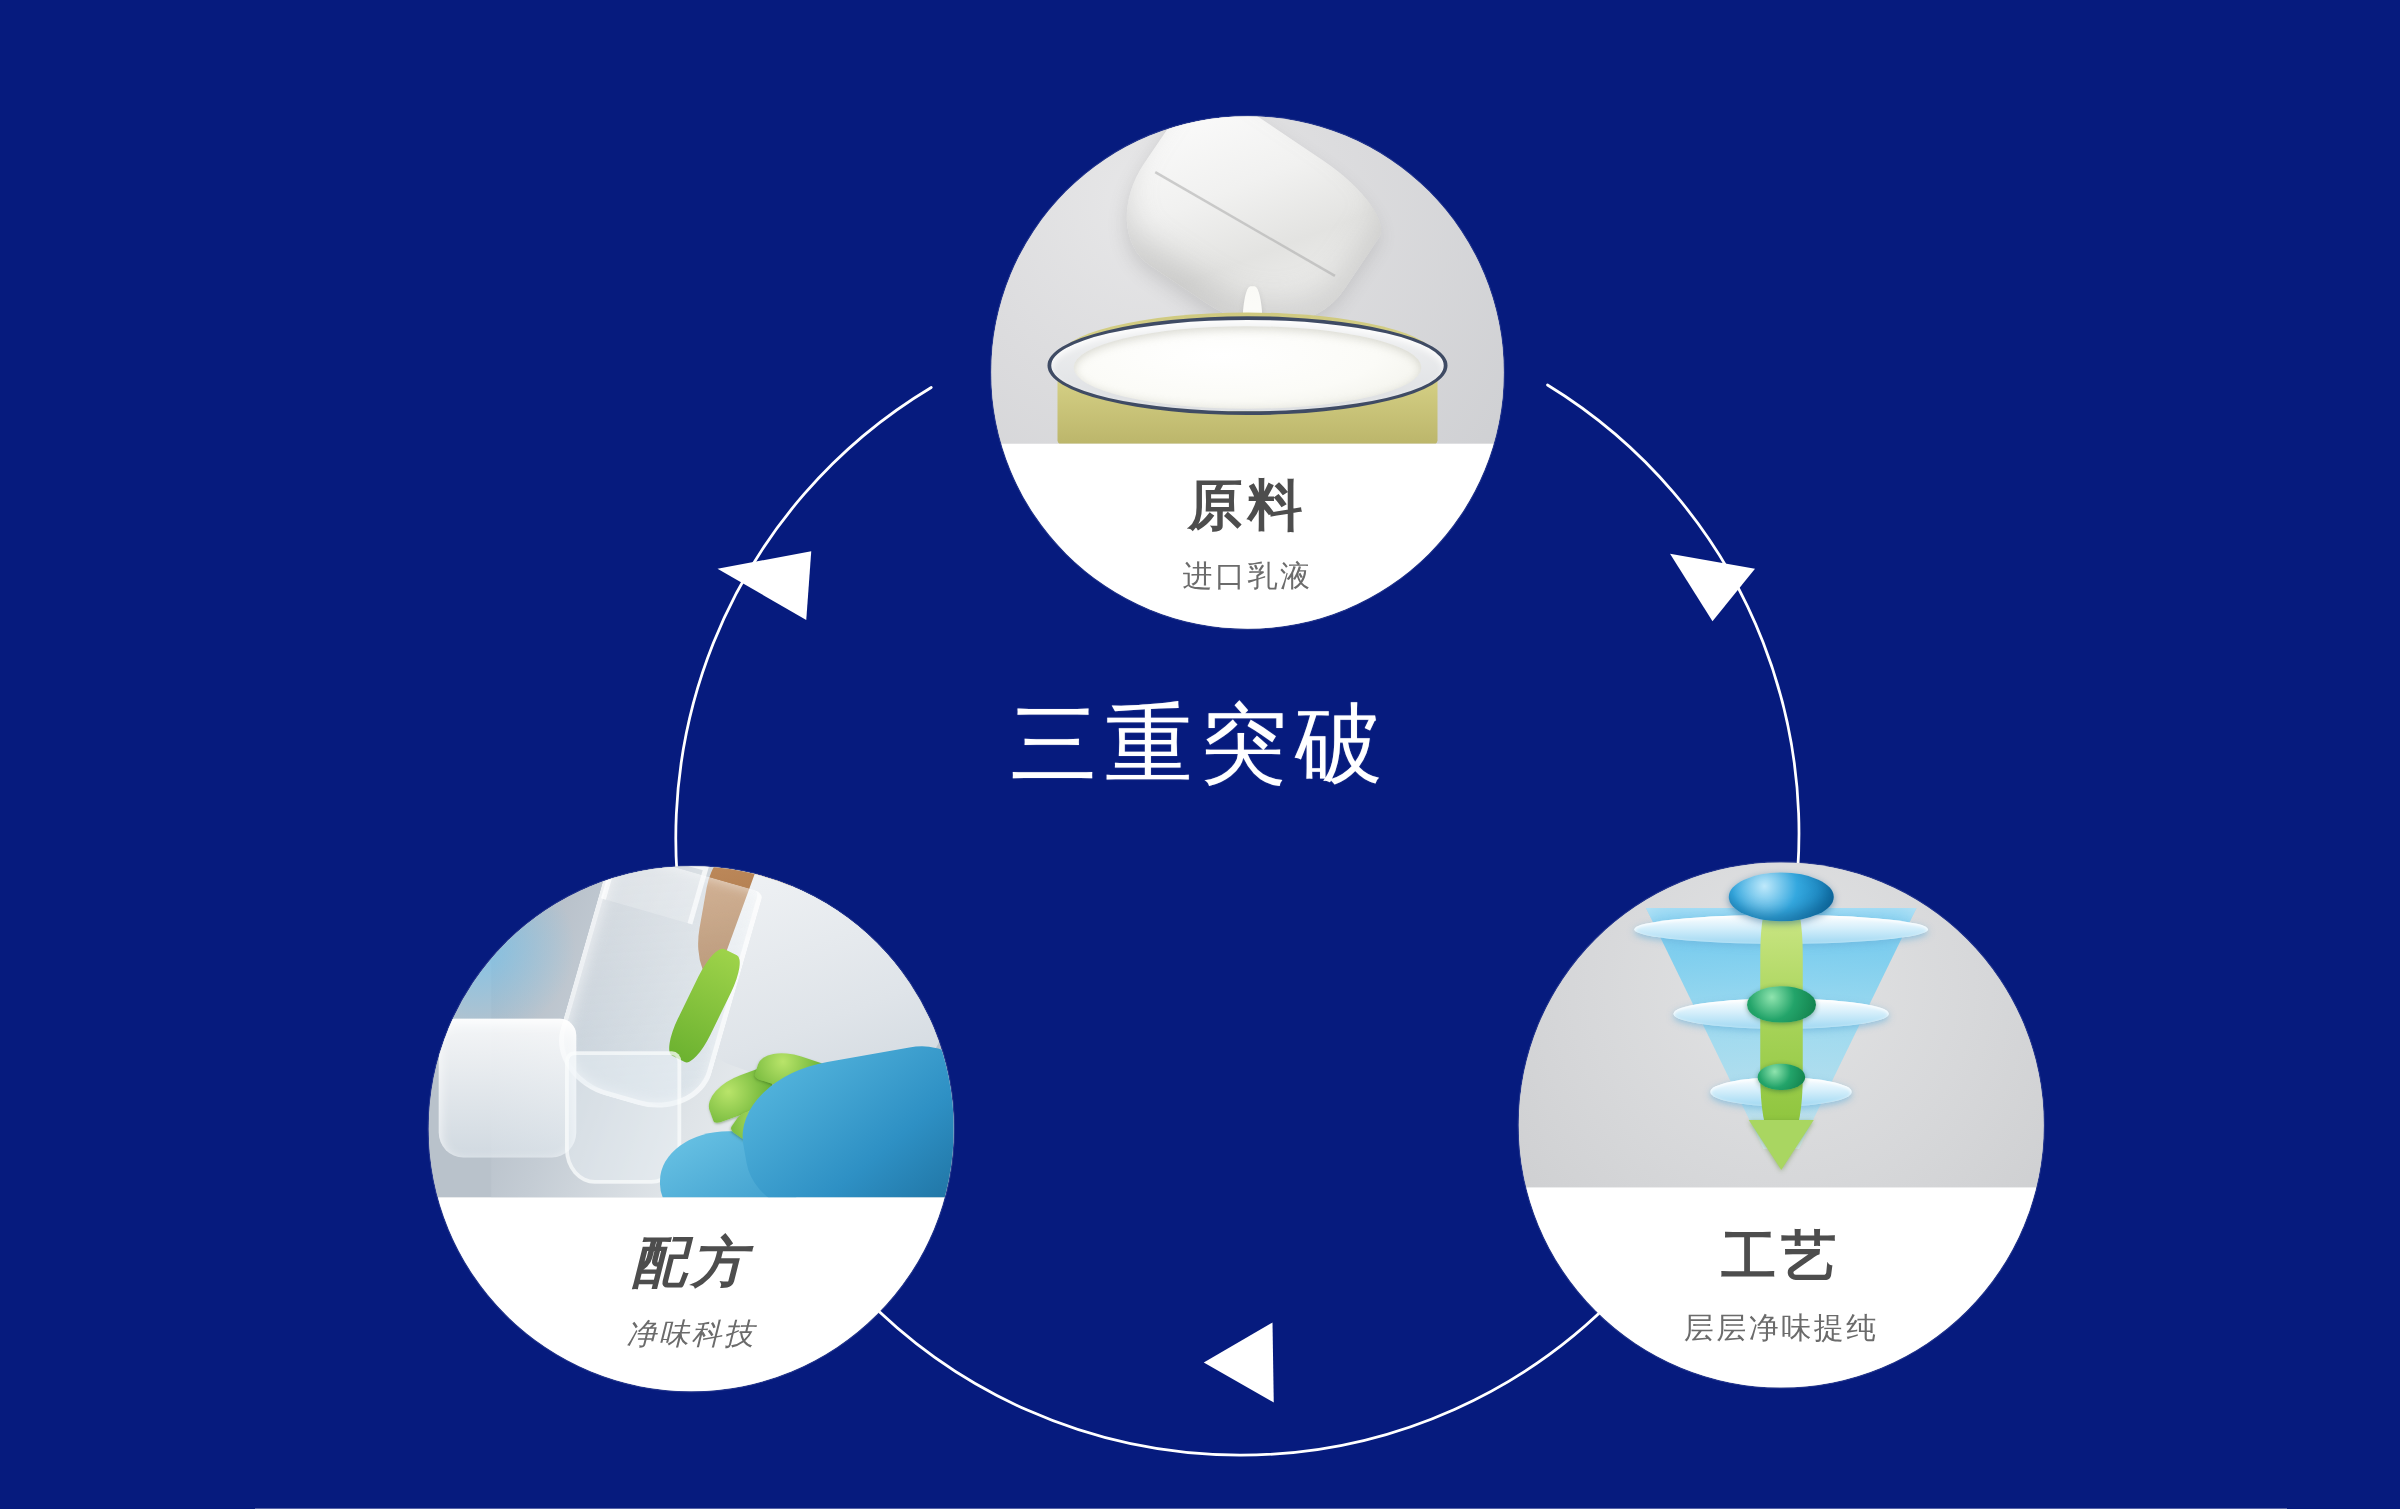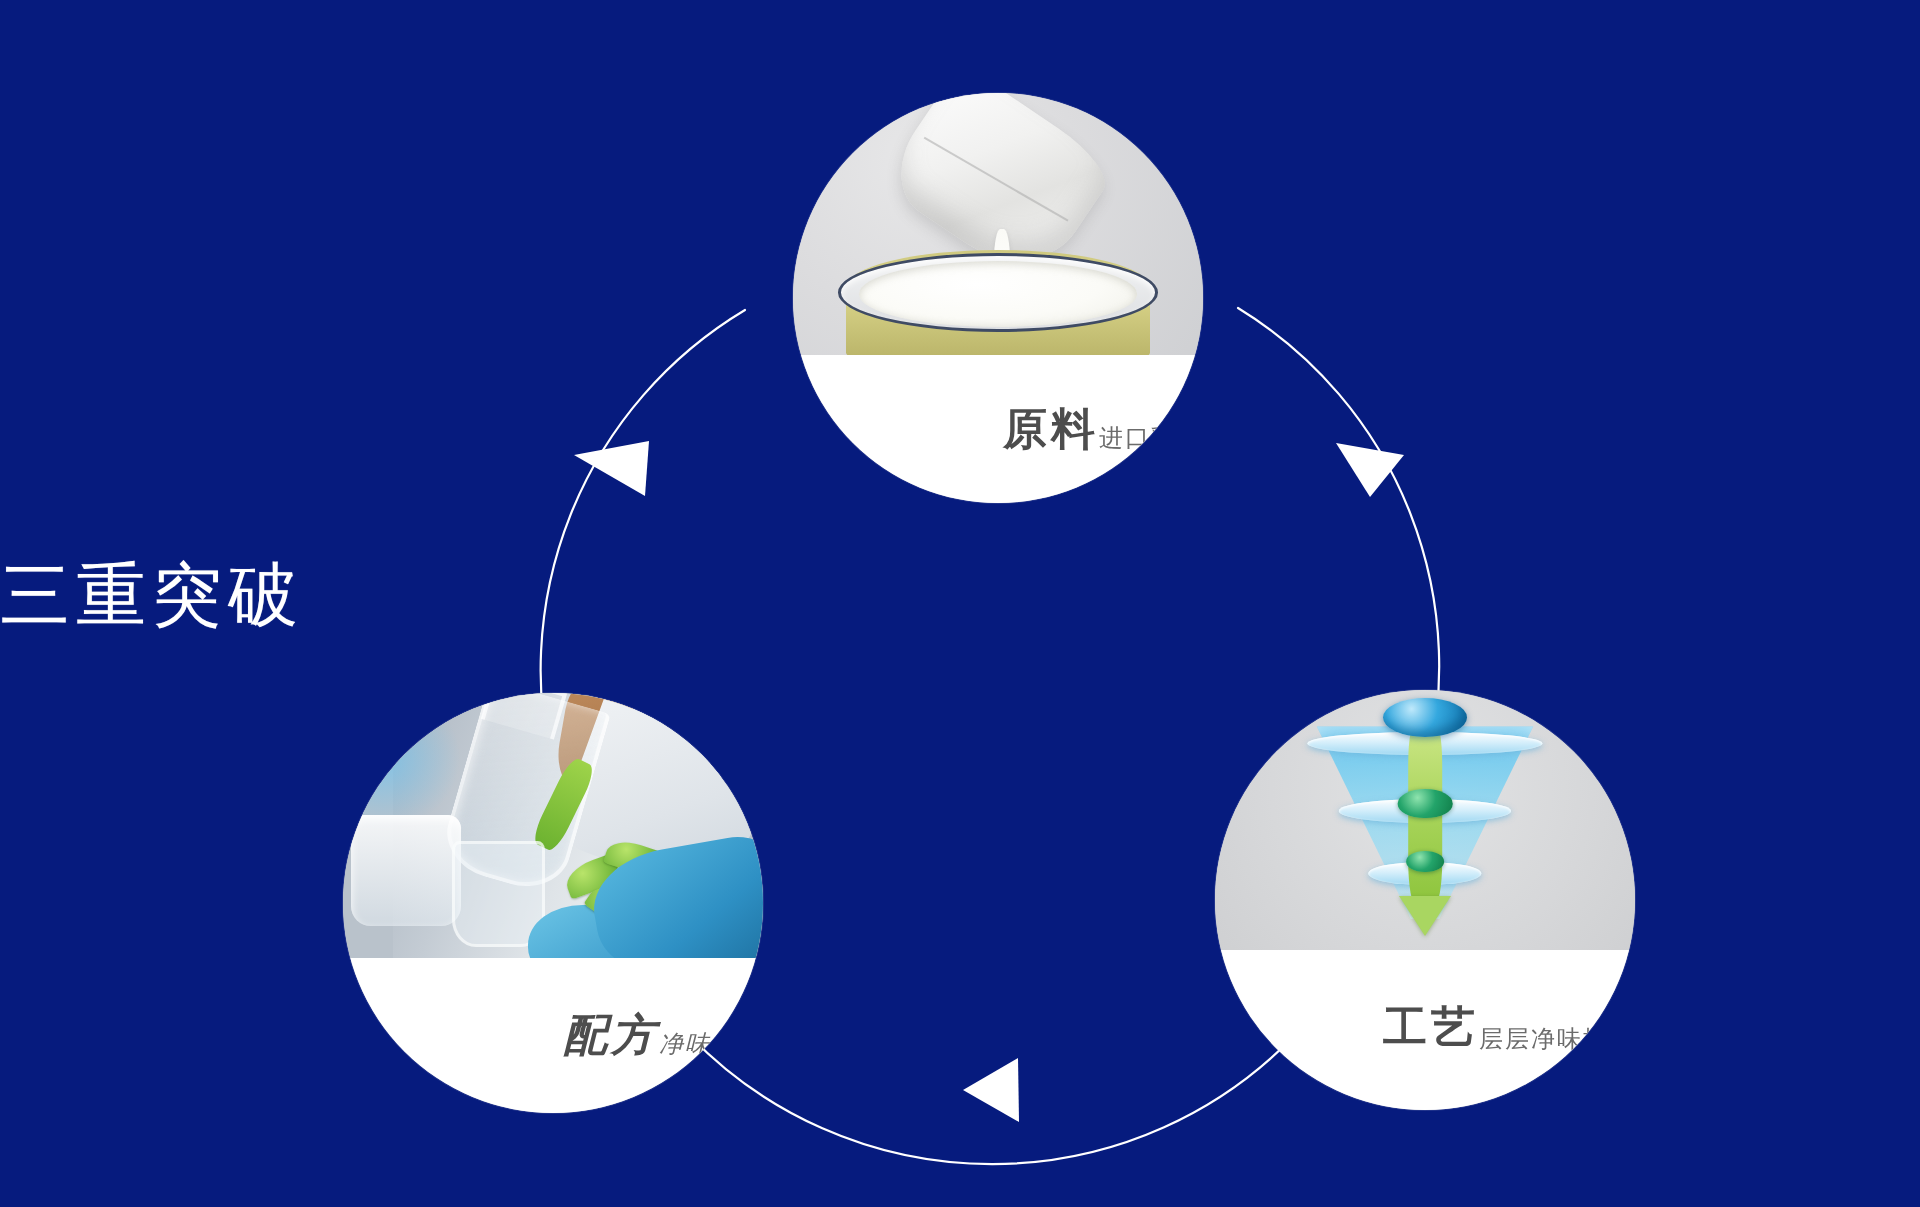--- a/index.html
+++ b/index.html
@@ -32,22 +32,23 @@
   .node .art {
     position:absolute; left:0; top:0; right:0;
     height:66%;
     overflow:hidden;
   }
   .node .label {
     position:absolute; left:0; right:0; bottom:0;
     height:34%;
     background:#ffffff;
     display:flex;
+    flex-direction:column;
     align-items:center;
-    justify-content:flex-end;
+    justify-content:center;
   }
   .node .title {
     font-size:44px;
     font-weight:bold;
     color:#4d4d4d;
     letter-spacing:4px;
     line-height:1.05;
     white-space:nowrap;
   }
   .node .sub {
@@ -62,21 +63,21 @@
   #node-material { left:793px; top:93px;  width:410px; height:410px; }
   #node-formula  { left:343px; top:693px; width:420px; height:420px; }
   #node-process  { left:1215px;top:690px; width:420px; height:420px; }
 
   
   #node-material .art  { height:64%; }
   #node-material .label{ height:36%; }
   #node-formula  .art  { height:63%; }
   #node-formula  .label{ height:37%;font-style:italic; }
   #node-process  .art  { height:62%; }
-  #node-process  .label{ height:38%;font-family:Liberation Mono, monospace; }
+  #node-process  .label{ height:38%; }
 
   
   .art-material {
     position:absolute; inset:0;
     background:
       radial-gradient(circle at 30% 25%, #e7e7e8 0%, #dcdcde 45%, #cfd0d3 100%);
   }
   .bag {
     position:absolute;
     left:27%; top:4%;
@@ -278,20 +279,21 @@
     border-right:26px solid transparent;
     border-top:40px solid #a9d661;
     filter:drop-shadow(0 1px 2px rgba(80,120,40,.45));
   }
 
   
   #headline {
     position:absolute;
     left:0; right:0;
     top:556px;
+    text-align:center;
     color:#ffffff;
     font-size:70px;
     font-weight:500;
     line-height:1.14;
     letter-spacing:6px;
     text-shadow:0 0 1px rgba(255,255,255,.4);
   }
   #headline .ln { display:block; }
 </style>
 </head>

